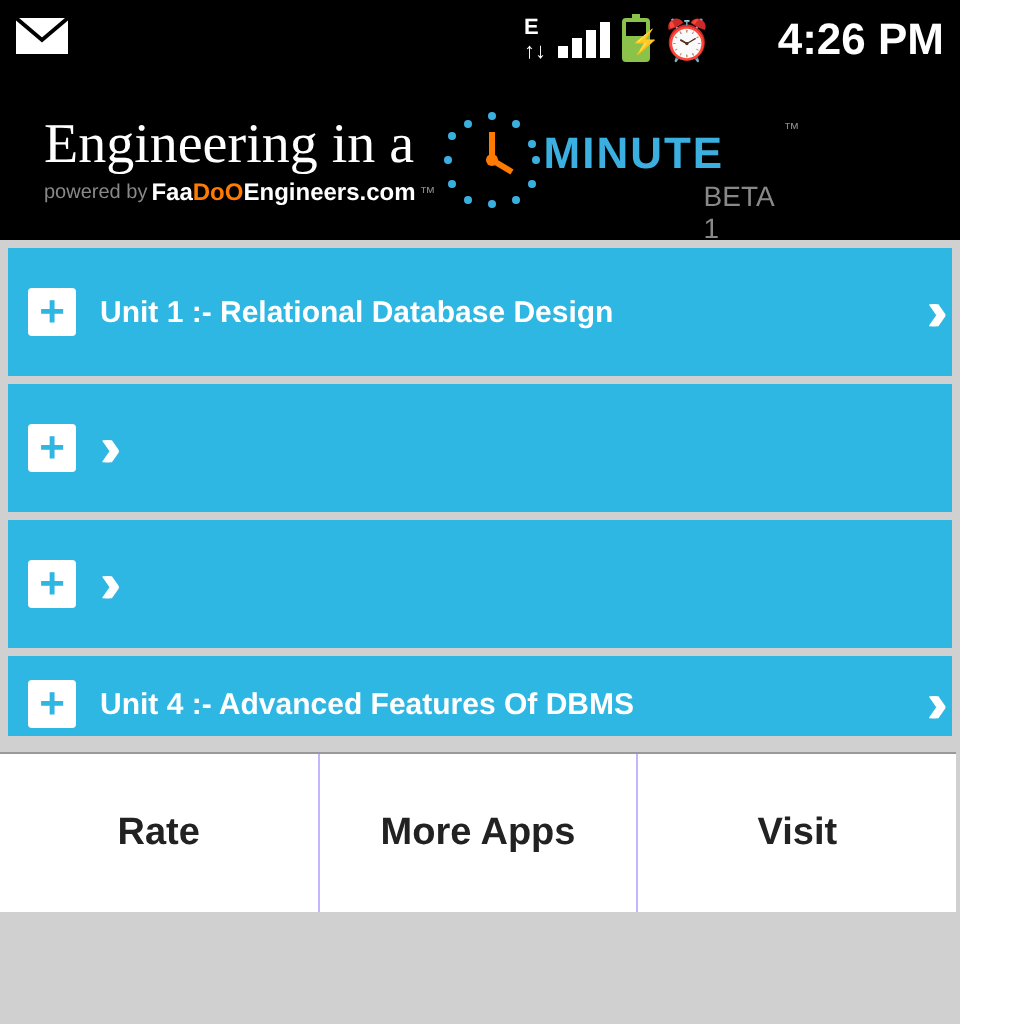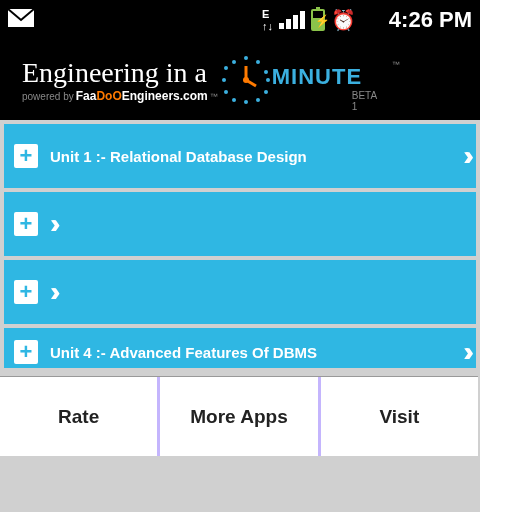--- a/index.html
+++ b/index.html
@@ -20,33 +20,33 @@
 .header { height: 80px; background: #000; display: flex; align-items: center; padding: 0 22px; color: #fff; position: relative; }
 .header-left { display: flex; flex-direction: column; }
 .header-title { font-size: 28px; font-weight: 300; font-family: 'Georgia', serif; }
 .powered { font-size: 10px; color: #888; display: flex; align-items: center; gap: 2px;}
 .faa { font-weight: bold; font-size: 12px; }
 .faa .orange { color: #ff7a00; }
 .faa .white { color: #fff; }
 .minute-logo { display: flex; flex-direction: column; align-items: flex-end; margin-left: 4px; position: relative; }
 .minute-circle { position: relative; width: 48px; height: 48px; }
 .minute-text { color: #3bb0e0; font-size: 22px; font-weight: bold; letter-spacing: 1px; position: absolute; left: 50px; top: 8px;}
-.beta { color: #888; font-size: 10px; position: absolute; left: 130px; top: 34px; }
+.beta { color: #888; font-size: 14px; position: absolute; left: 130px; top: 34px; }
 .tm { font-size: 8px; color: #888; vertical-align: super; }
 .content { flex: 1; background: #d0d0d0; overflow: hidden; }
 .search-row { background: #fff; margin: 4px; padding: 10px 12px; display: flex; align-items: center; gap: 10px; }
 .search-icon { color: #1ba8e0; font-size: 22px; display: inline-block;}
 .search-input { border: none; outline: none; font-size: 18px; color: #888; flex: 1; font-style: italic; }
 .unit-row { background: #2fb7e3; margin: 4px; padding: 16px 10px; display: flex; align-items: center; gap: 12px; color: #fff; }
 .plus-box { width: 24px; height: 24px; background: #fff; display: flex; align-items: center; justify-content: center; color: #2fb7e3; font-size: 22px; font-weight: bold; border-radius: 2px; flex-shrink:0;}
 .unit-label { flex: 1; font-size: 15px; font-weight: bold; }
 .chevrons { color: #fff; font-size: 28px; font-weight: bold; letter-spacing: -8px; }
 .unit-row.partial { padding: 8px 10px 0; }
 .bottom-menu { position: absolute; bottom: 56px; left: 0; width: 478px; height: 80px; background: #fff; display: flex; border-top: 1px solid #999; }
-.menu-item { flex: 1; display: flex; align-items: center; justify-content: center; font-size: 19px; font-weight: bold; color: #222; border-right: 3px solid #c4b5fd; }
+.menu-item { flex: 1; display: flex; align-items: center; justify-content: center; font-size: 19px; font-weight: bold; color: #222; border-right: 1px solid #c4b5fd; }
 .menu-item:last-child { border-right: none; }
 .dot { width: 4px; height: 4px; background: #3bb0e0; border-radius: 50%; position: absolute; }
 </style>
 </head>
 <body>
 
 <div class="phone">
   <div class="status-bar">
     <div class="status-left">
       <span>

